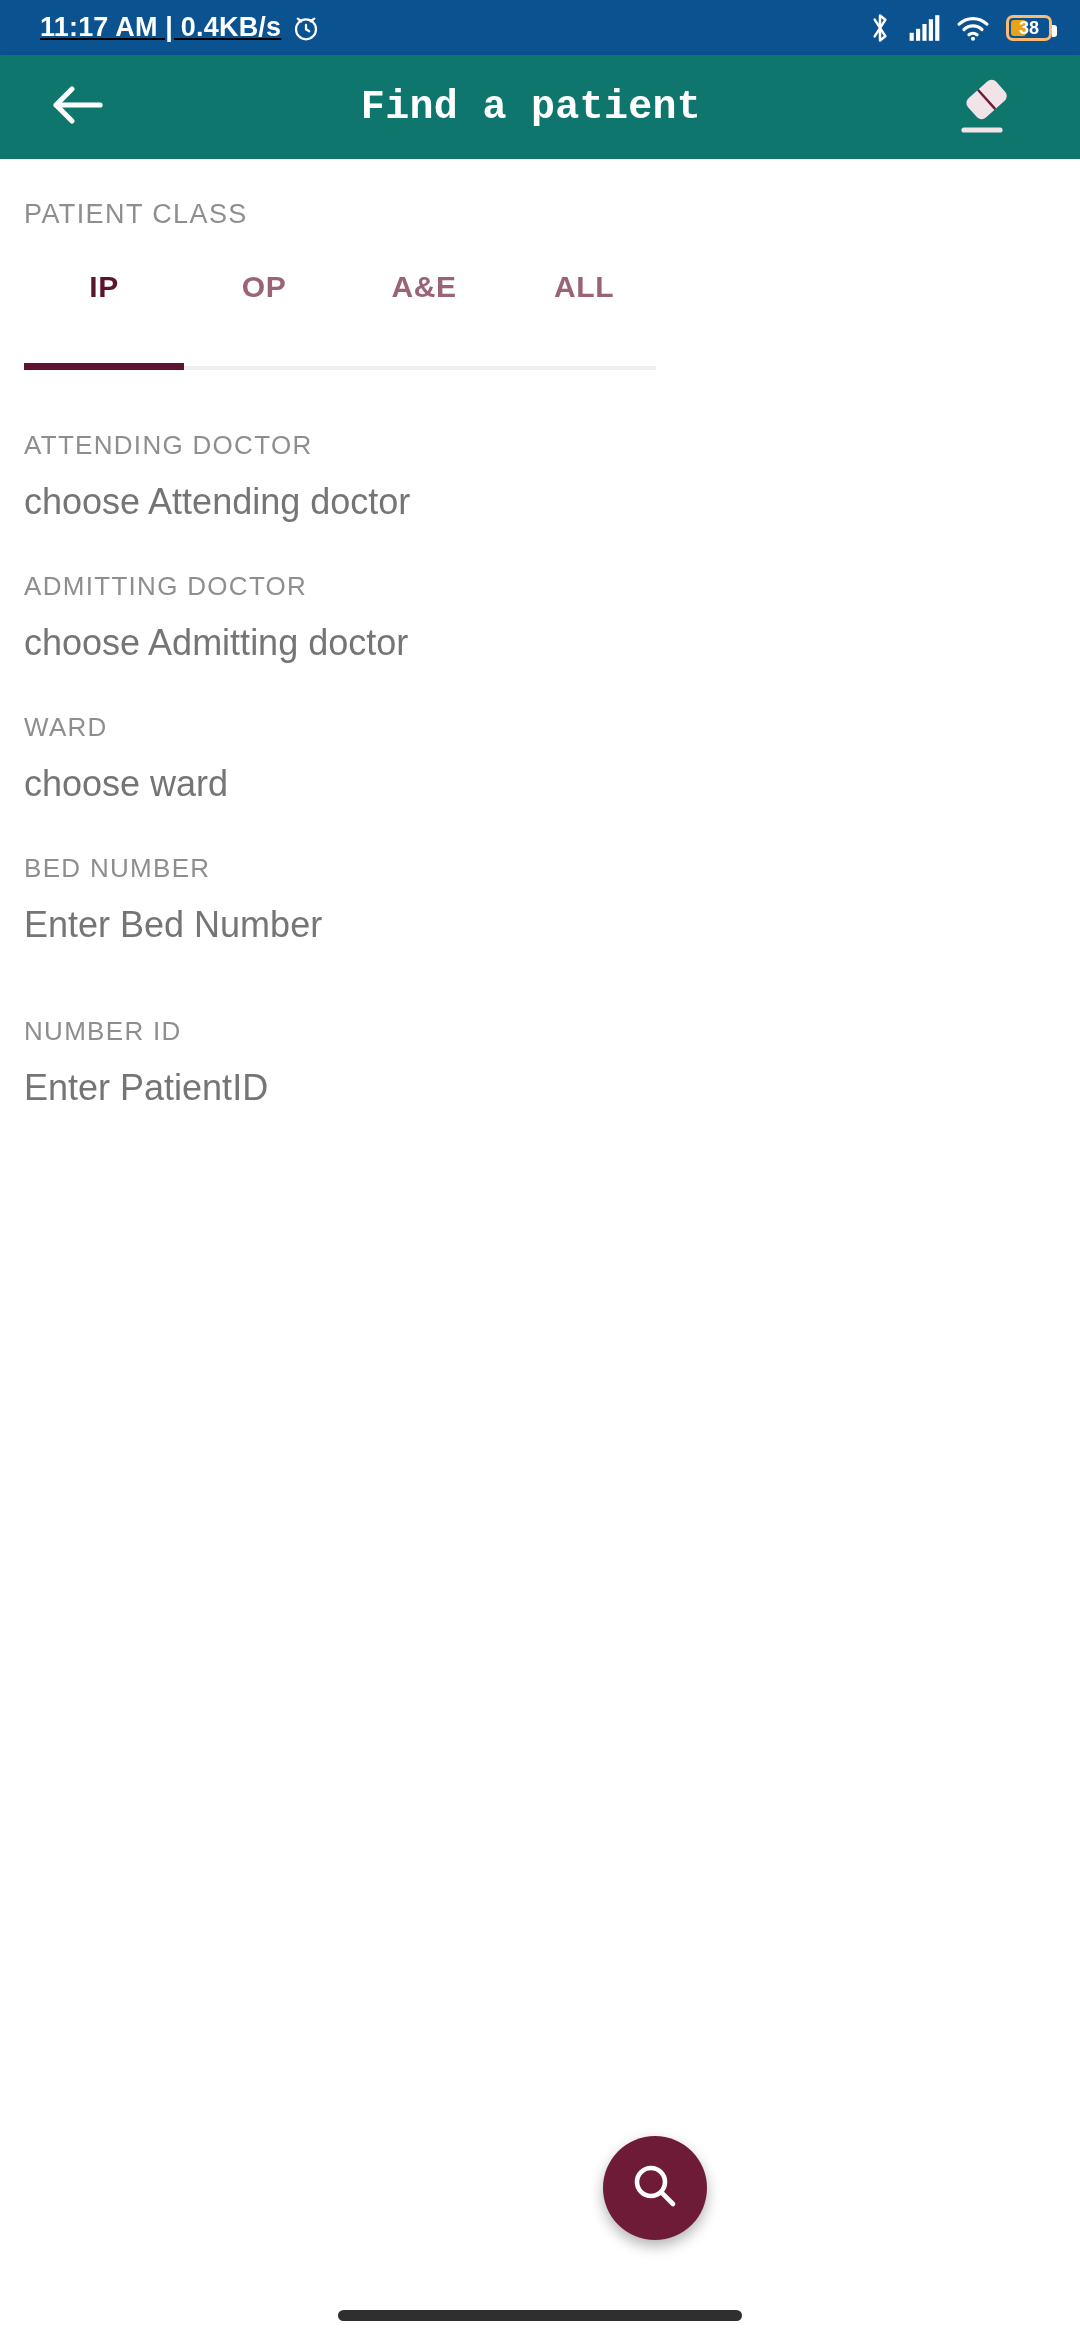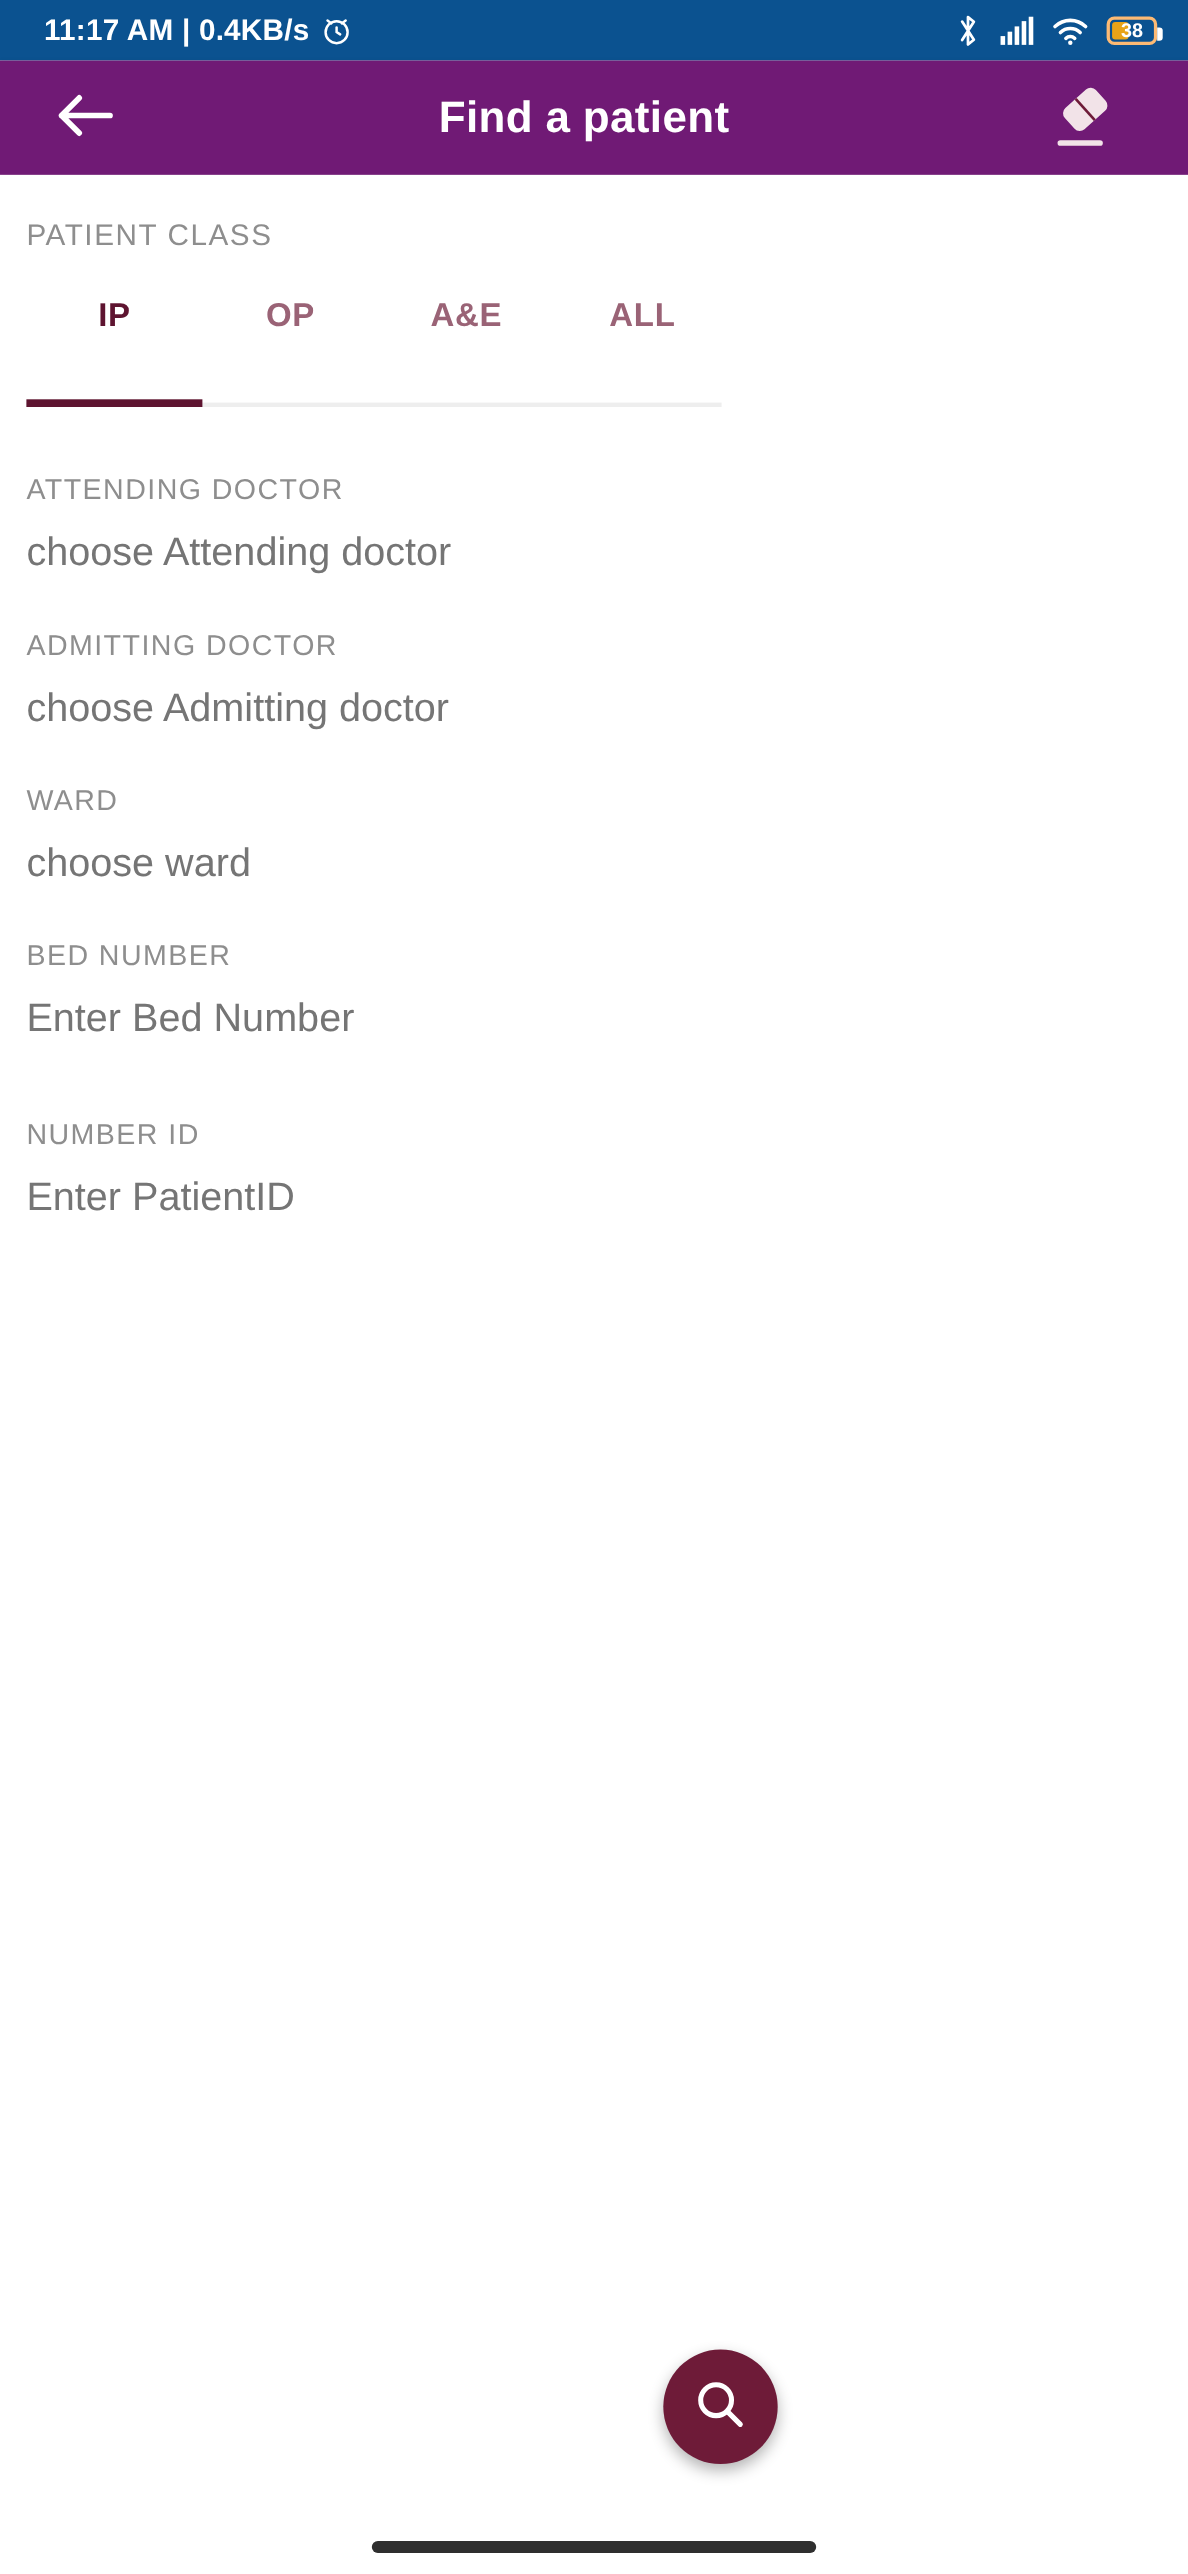--- a/index.html
+++ b/index.html
@@ -10,21 +10,21 @@
     overflow:hidden;
   }
   #screen { position:relative; width:1080px; height:2340px; background:#ffffff; }
 
   
   .status-bar{
     position:absolute; top:0; left:0; width:1080px; height:55px;
     background:#0b5290; display:flex; align-items:center;
     padding:0 28px 0 40px;
   }
-  .status-left{ display:flex; align-items:flex-end; gap:0px; }
+  .status-left{ display:flex; align-items:flex-end; gap:0px;text-decoration:underline; }
   .status-text{
     color:#ffffff; font-size:27px; font-weight:bold; letter-spacing:0.2px;
     white-space:nowrap;
   }
   .status-right{ margin-left:auto; display:flex; align-items:center; gap:16px; }
   .sb-icon{ display:flex; align-items:center; }
   .alarm-ic{ margin-left:10px; display:flex; align-items:center; }
   .battery{
     position:relative; width:46px; height:26px; border:3px solid #fdba74;
     border-radius:7px; display:flex; align-items:center; padding:2px;
@@ -38,22 +38,23 @@
     background:#e8a317; border-radius:3px;
   }
   .battery-num{
     position:relative; z-index:2; width:100%; text-align:center;
     font-size:18px; font-weight:bold; color:#ffffff; line-height:20px;
   }
 
   
   .app-bar{
     position:absolute; top:55px; left:0; width:1080px; height:104px;
-    background:#701a75; display:flex; align-items:center; padding:0 50px;
+    background:#0f766e; display:flex; align-items:center; padding:0 50px;
     box-shadow:0 3px 6px rgba(0,0,0,0.22);
+    font-family:Liberation Mono, monospace;
   }
   .back-btn{ width:72px; height:72px; display:flex; align-items:center; justify-content:flex-start; }
   .app-title{
     flex:1; text-align:center; color:#ffffff; font-size:40px; font-weight:bold;
     letter-spacing:0.3px; margin-left:-12px;
   }
   .clear-btn{ width:78px; height:78px; display:flex; align-items:center; justify-content:center; }
 
   
   .content{

